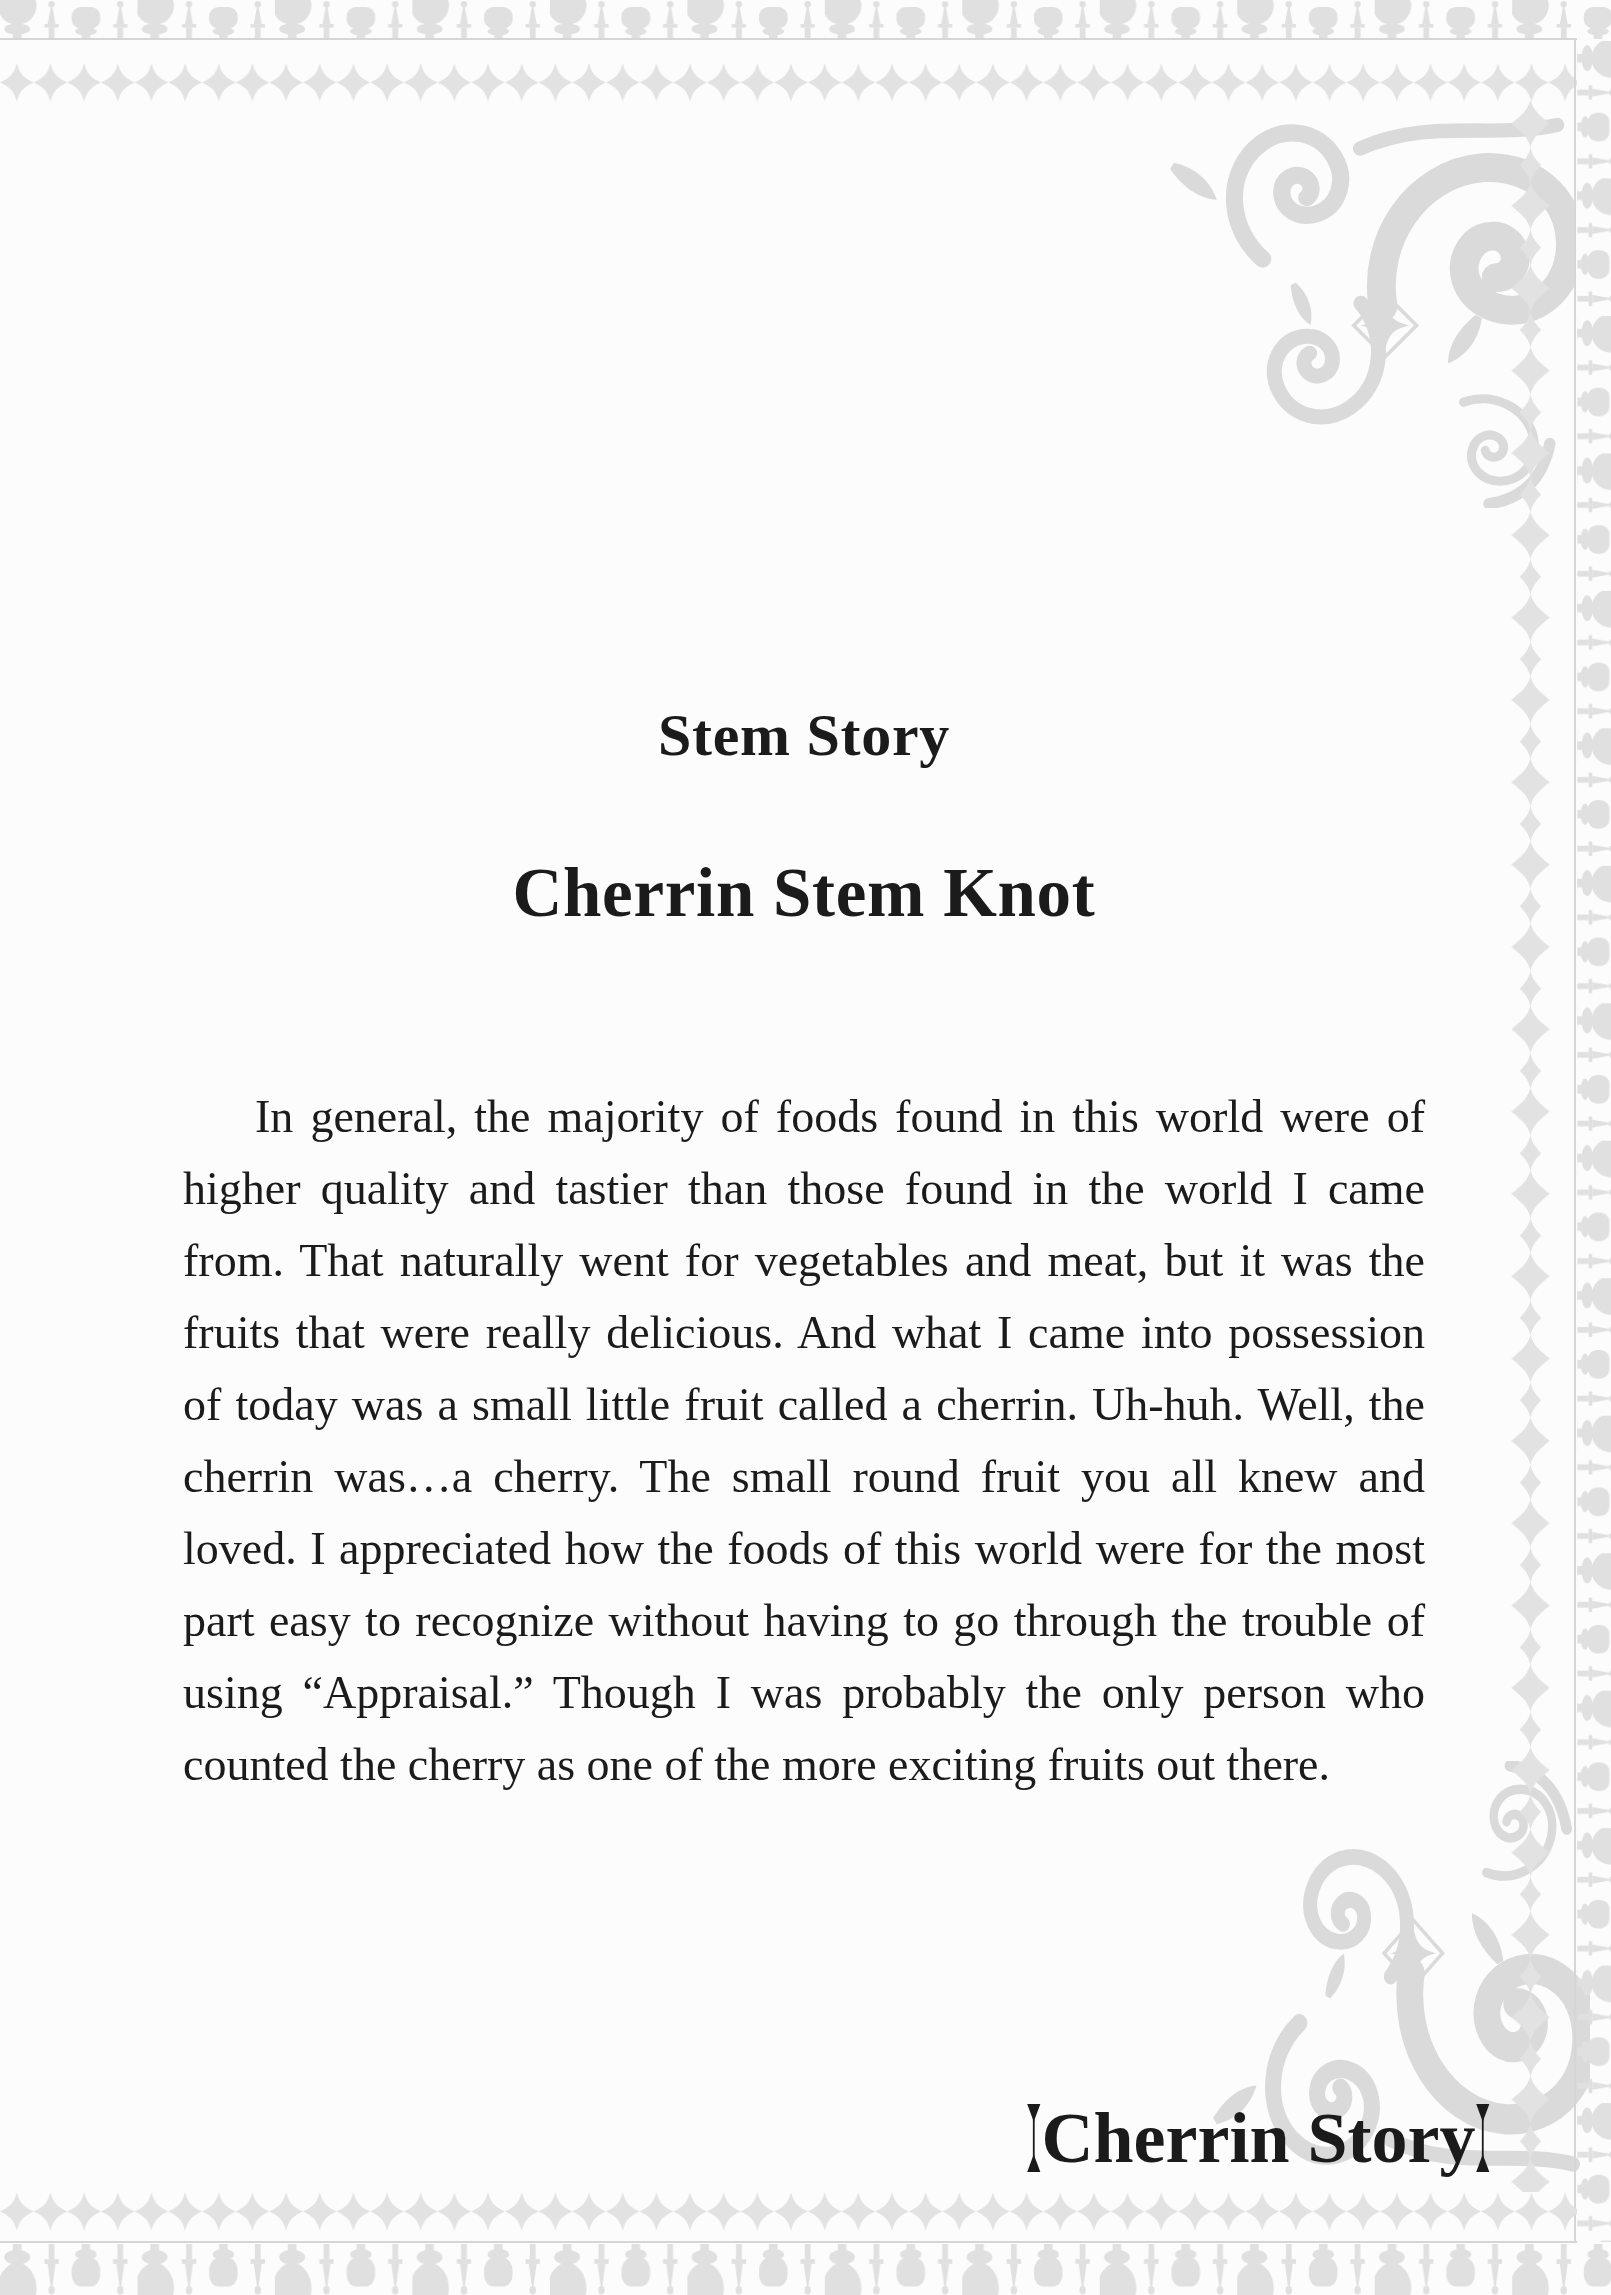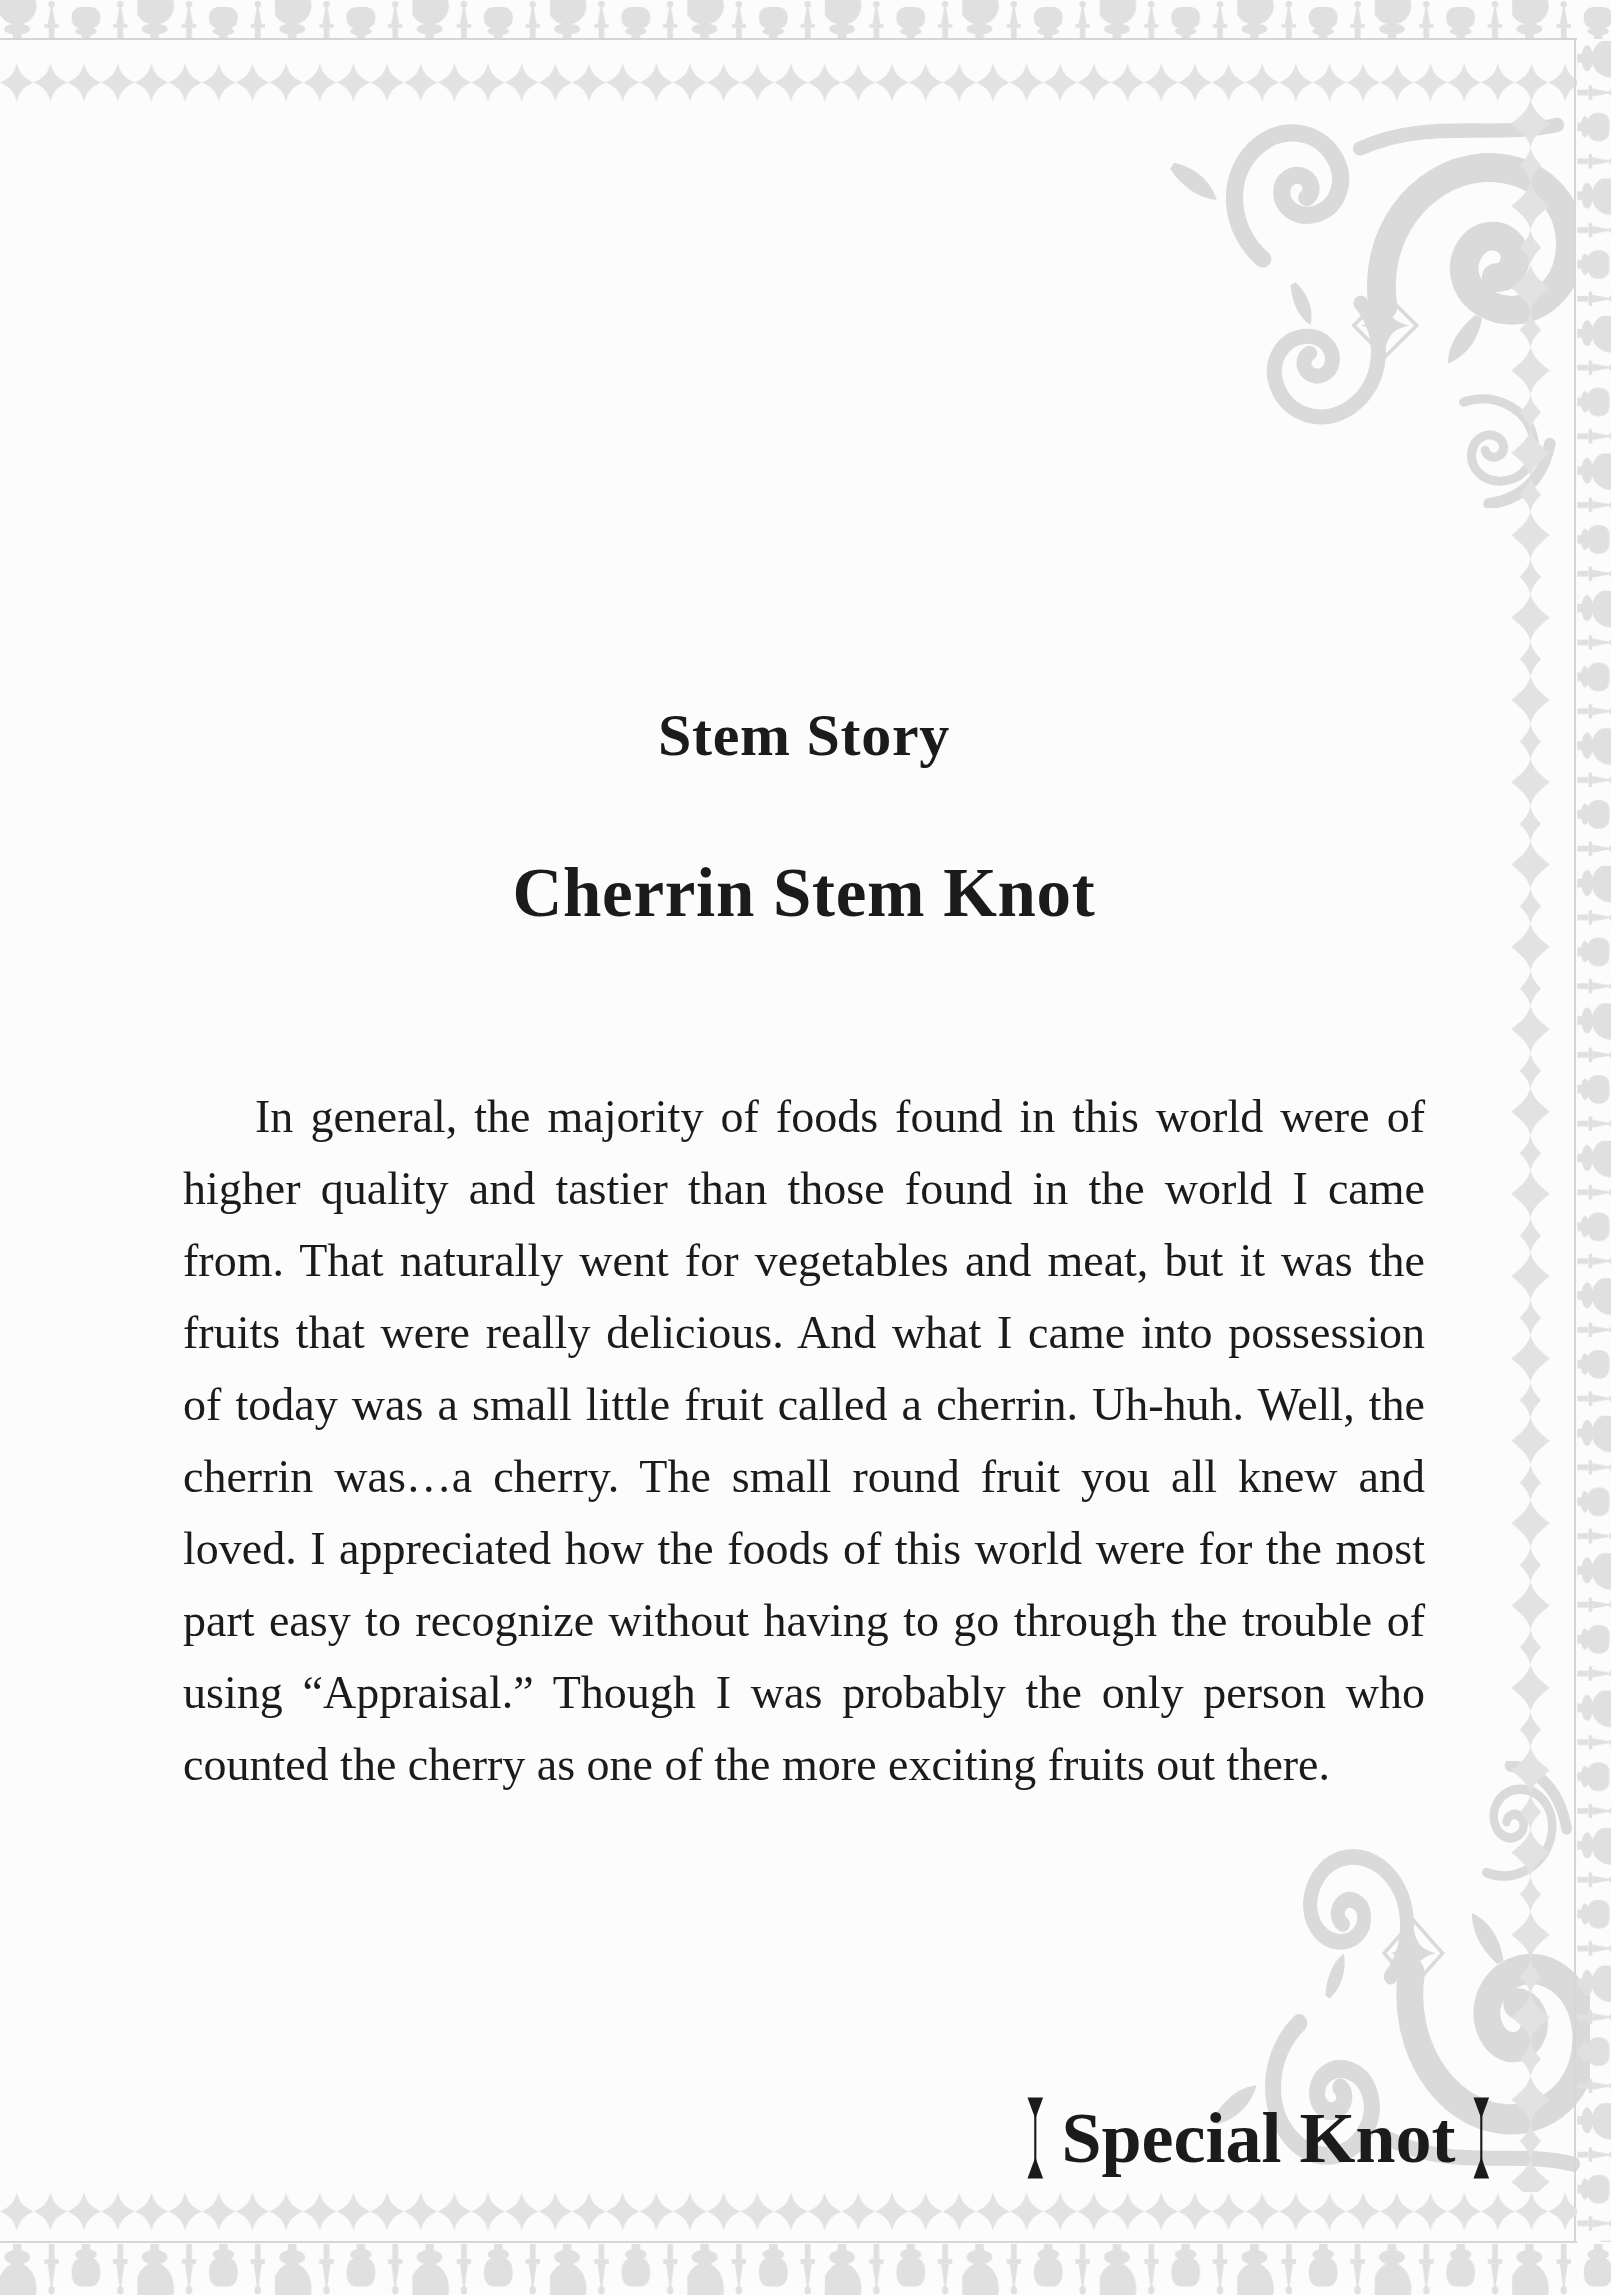--- a/index.html
+++ b/index.html
@@ -156,21 +156,21 @@
   <div class="abs story z2">
     <p>In general, the majority of foods found in this world were of higher quality and tastier than those found in the world I came from. That naturally went for vegetables and meat, but it was the fruits that were really delicious. And what I came into possession of today was a small little fruit called a cherrin. Uh-huh. Well, the cherrin was…a cherry. The small round fruit you all knew and loved. I appreciated how the foods of this world were for the most part easy to recognize without having to go through the trouble of using “Appraisal.” Though I was probably the only person who counted the cherry as one of the more exciting fruits out there.</p>
   </div>
 
   <div class="abs badge">
     <svg class="bracket" width="18.6" height="84" viewBox="0 0 26 118">
       <polygon points="2,2 24,2 13,32"></polygon>
       <rect x="11.5" y="18" width="3" height="82"></rect>
       <polygon points="13,86 2,116 24,116"></polygon>
     </svg>
-    <span class="badge-label">Special Knot</span>
+    <span class="badge-label">Cherrin Story</span>
     <svg class="bracket" width="18.6" height="84" viewBox="0 0 26 118">
       <polygon points="2,2 24,2 13,32"></polygon>
       <rect x="11.5" y="18" width="3" height="82"></rect>
       <polygon points="13,86 2,116 24,116"></polygon>
     </svg>
   </div>
 
   <svg class="abs" style="left:0;top:2192px;" width="1577" height="39" viewBox="0 0 2202 54">
     <rect width="2202" height="54" fill="url(#diaRow)"></rect>
   </svg>

